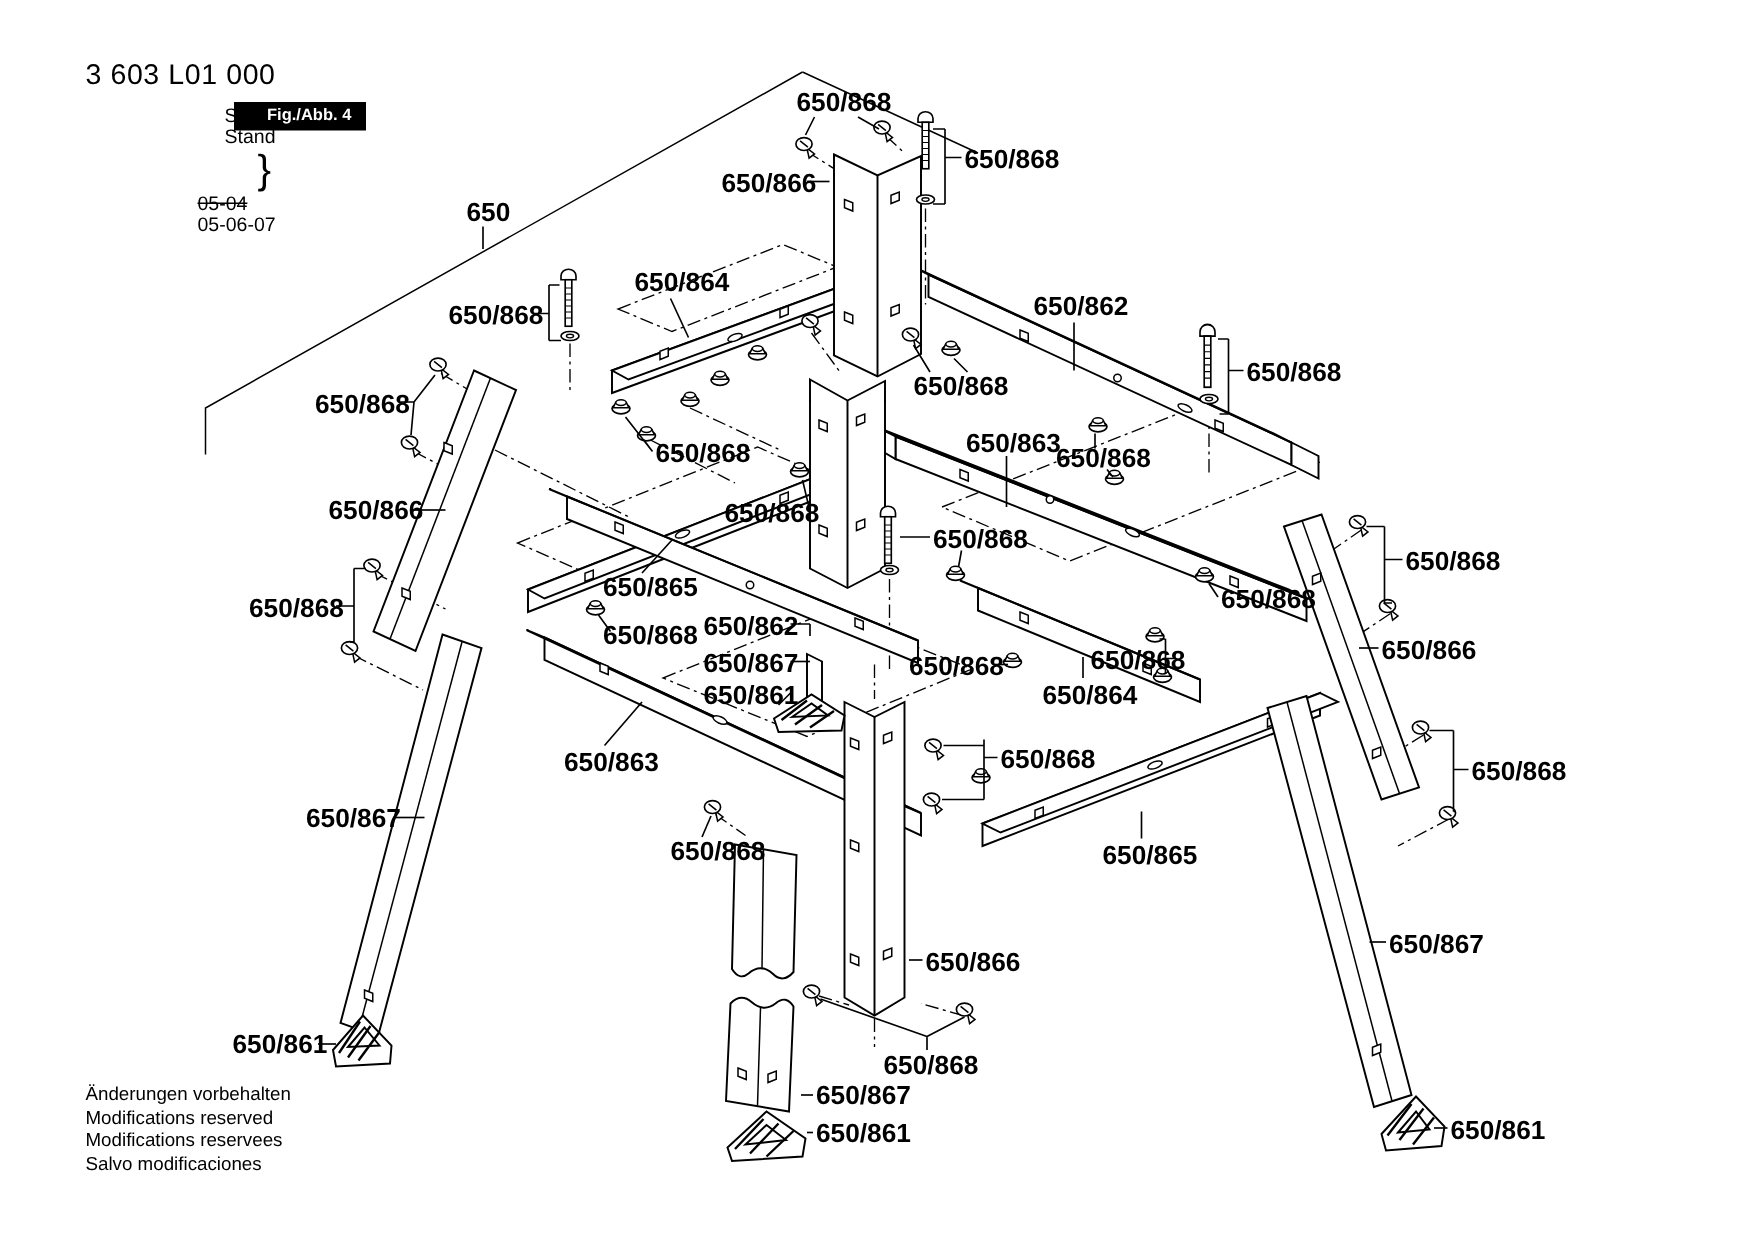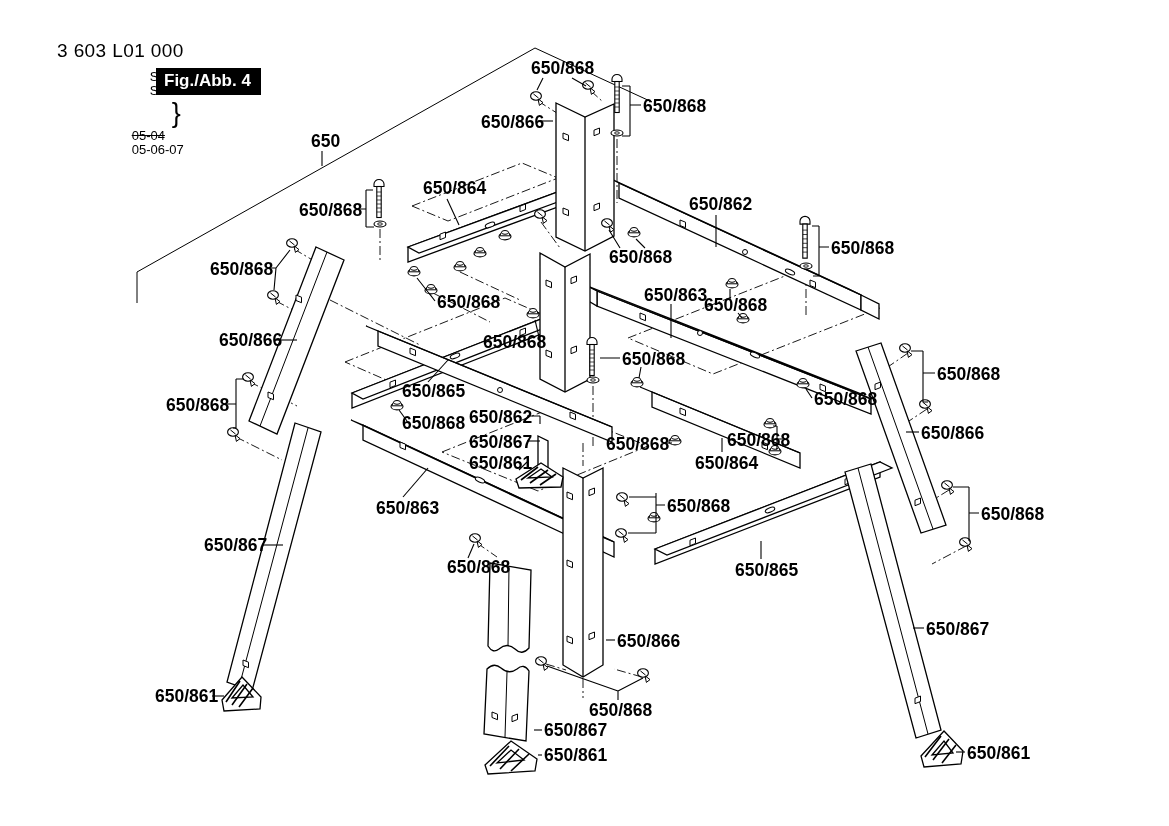--- a/index.html
+++ b/index.html
@@ -19,21 +19,21 @@
 
   
   .hdr{position:absolute;left:57px;top:40px;}
   .pn{font-size:19px;letter-spacing:.4px;}
   .rev{display:flex;align-items:flex-end;margin-top:8px;flex-direction:column;}
   .revcol div{font-size:13px;line-height:14px;}
   .brace{font-size:27px;font-weight:400;margin:0 3px 0 4px;}
   .dates div{font-size:13px;line-height:14px;}
   .old{text-decoration:line-through;}
   .figbox{position:absolute;left:156px;top:68px;background:#000;color:#fff;
-          font-weight:bold;font-size:17px;padding:3px 10px 4px 8px;}
+          font-weight:bold;font-size:11px;padding:3px 10px 4px 22px;}
   .ftr{position:absolute;left:57px;top:722px;font-size:12.5px;line-height:15.5px;}
 </style>
 </head>
 <body>
 
 <div class="page">
 
   <svg width="1169" height="826" viewBox="0 0 1169 826">
     <defs>
       <g id="scrw">
@@ -379,13 +379,19 @@
       </div>
       <div class="brace">}</div>
       <div class="dates">
         <div class="old">05-04</div>
         <div>05-06-07</div>
       </div>
     </div>
   </div>
   <div class="figbox">Fig./Abb. 4</div>
 
+  <div class="ftr">
+    <div>Änderungen vorbehalten</div>
+    <div>Modifications reserved</div>
+    <div>Modifications reservees</div>
+    <div>Salvo modificaciones</div>
+  </div>
 </div>
 
 </body></html>

